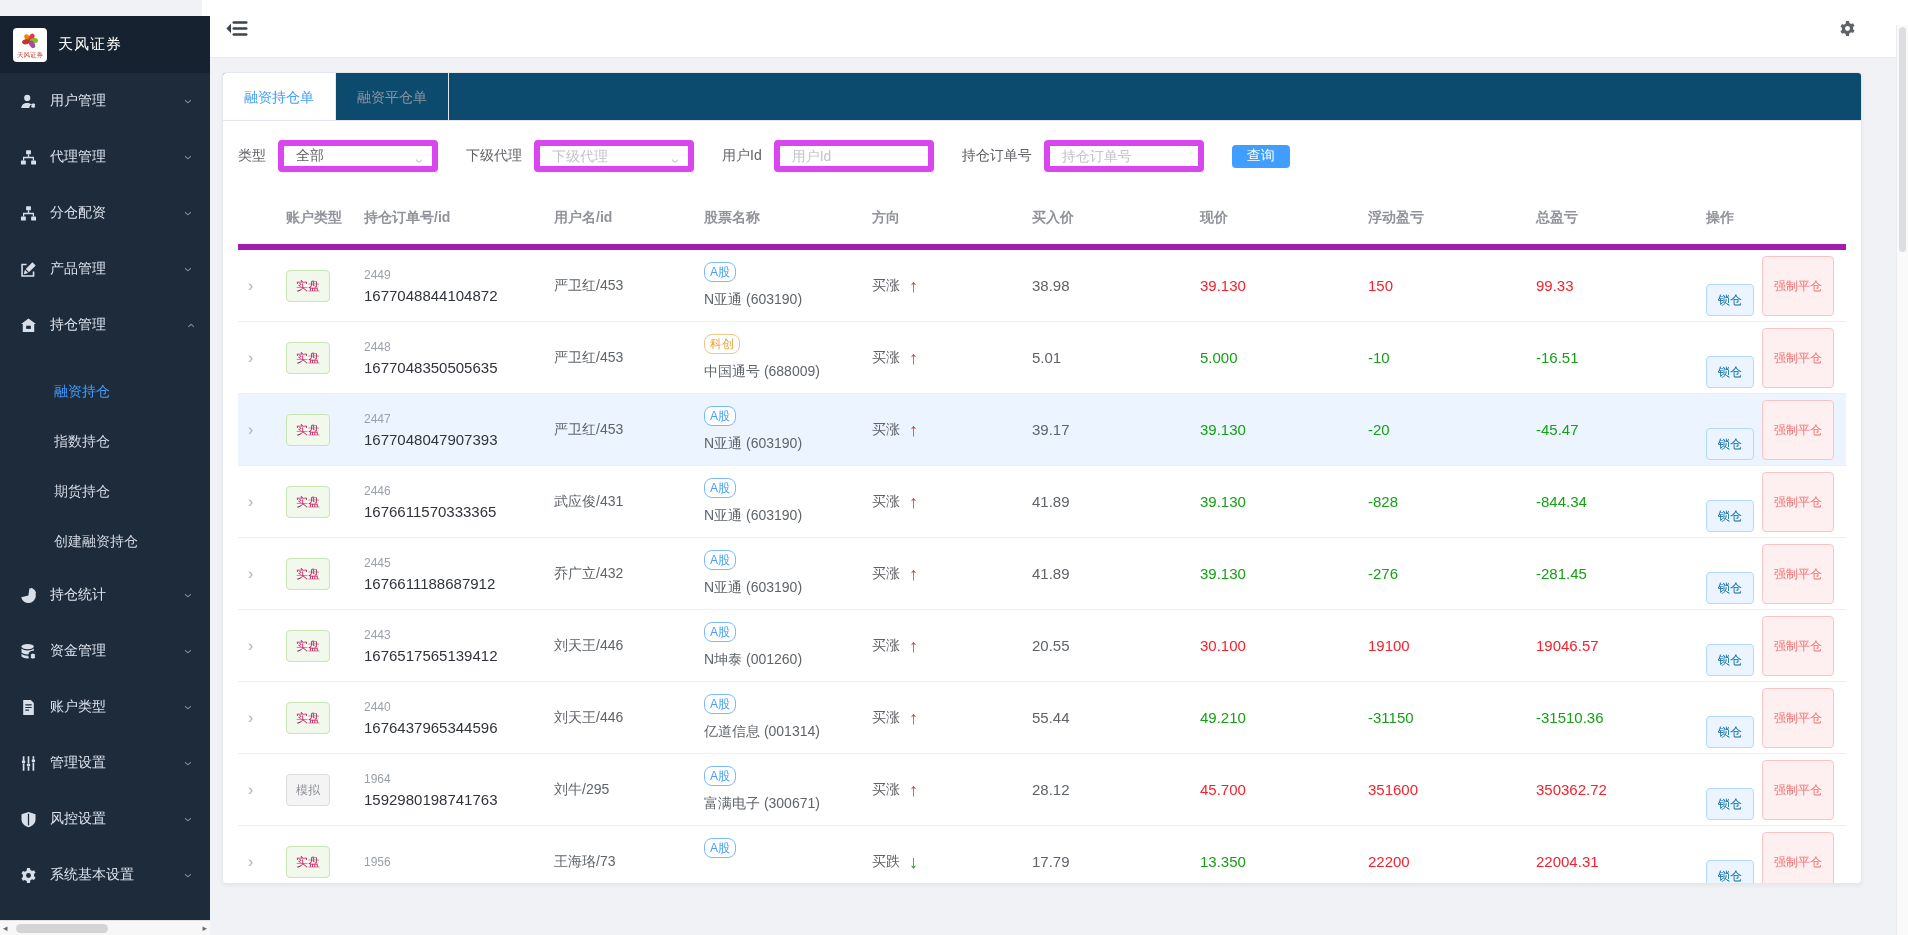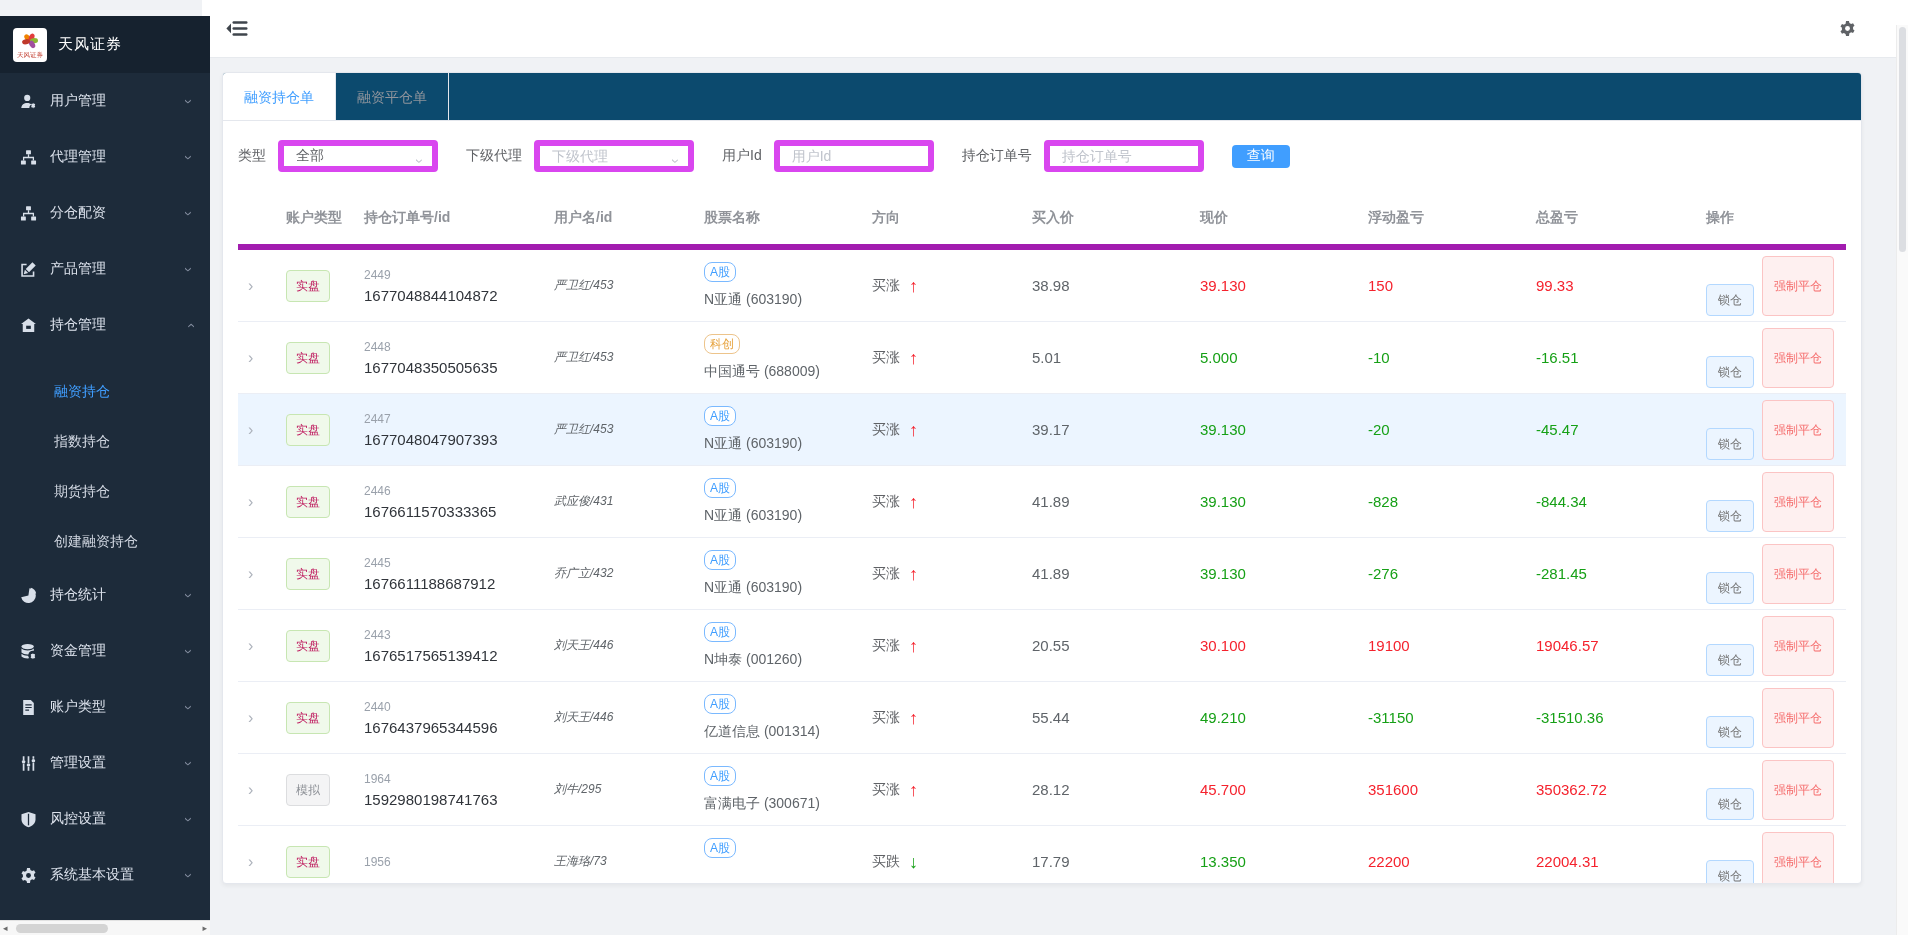--- a/index.html
+++ b/index.html
@@ -53,36 +53,36 @@
   .t-head { display:grid; grid-template-columns:var(--cols); align-items:center; min-height:60px; border-bottom:6px solid #a21caf; color:#909399; font-size:14px; font-weight:bold; }
   .t-head .th { padding-right:14px; line-height:22px; }
   .t-row { display:grid; grid-template-columns:var(--cols); align-items:center; height:72px; border-bottom:1px solid #ebeef5; color:#606266; }
   .t-row.hl { background:#ecf5ff; }
   .expand-cell { padding-left:10px; color:#aeb3bc; font-size:16px; cursor:pointer; }
   .acct-badge { display:inline-block; font-size:12px; line-height:1; padding:9px 9px; border-radius:4px; border:1px solid; }
   .acct-badge.real { color:#be185d; background:#f0f9eb; border-color:#c7e6b2; }
   .acct-badge.sim  { color:#909399; background:#f4f4f5; border-color:#dcdddf; }
   .order-no { font-size:12px; color:#9aa1ab; line-height:20px; }
   .order-id { font-size:15px; color:#30343a; line-height:22px; }
-  .user-name { font-size:12px; color:#5f6469;font-style:italic; }
+  .user-name { font-size:14px; color:#5f6469; }
   .market-badge { display:inline-block; font-size:12px; line-height:16px; padding:1px 5px; border:1px solid; border-radius:8px; margin-bottom:7px; background:#fff; }
   .market-badge.a-share { color:#409eff; border-color:#7ab9ff; }
   .market-badge.star    { color:#e6a23c; border-color:#edc48b; }
   .stock-name { font-size:14px; color:#5f6469; line-height:20px; min-height:20px; }
   .dir-cell { display:flex; align-items:center; gap:9px; }
   .trend { font-size:18px; font-weight:bold; line-height:1; }
   .trend.up { color:var(--red); }
   .trend.down { color:var(--green); }
   .num { font-size:15px; }
   .c-red { color:var(--red); }
   .c-green { color:var(--green); }
   .c-dark { color:#5f6469; }
   .actions { display:flex; gap:8px; }
   .btn-lock, .btn-force { font-family:inherit; font-size:12px; line-height:1; padding:9px 11px; border-radius:4px; border:1px solid; cursor:pointer; white-space:nowrap; }
-  .btn-lock { color:#737373; background:#ecf5ff; border-color:#b3d8ff;margin-top:28px; }
+  .btn-lock { color:#0369a1; background:#ecf5ff; border-color:#b3d8ff;margin-top:28px; }
   .btn-force { color:#f56c6c; background:#fef0f0; border-color:#fbc4c4; }
 
   
   .v-scrollbar { position:absolute; right:0; top:25px; bottom:0; width:12px; background:#fafafa; border-left:1px solid #ececec; z-index:9; }
   .v-thumb { position:absolute; top:2px; left:2px; width:7px; height:225px; background:#dcdee2; border-radius:4px; }
 </style>
 </head>
 <body>
 
 <aside class="sidebar">

